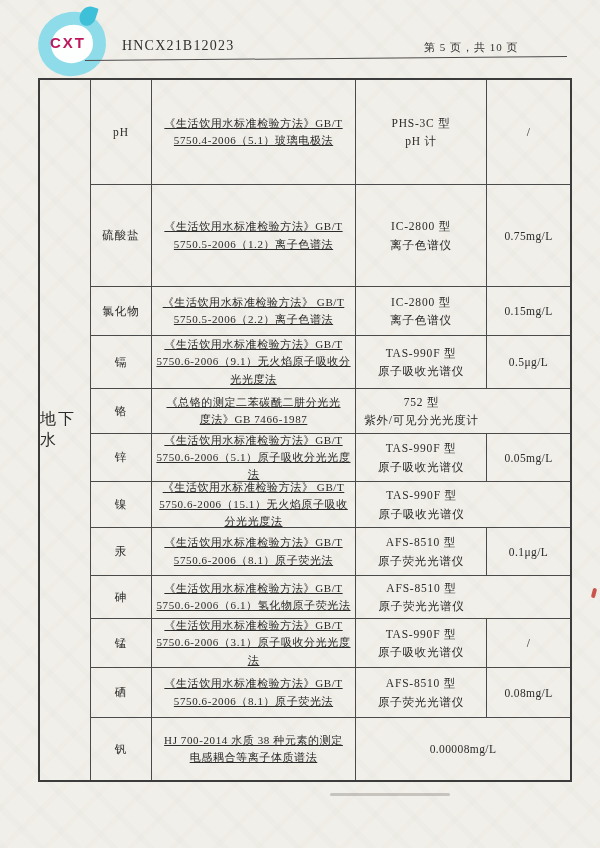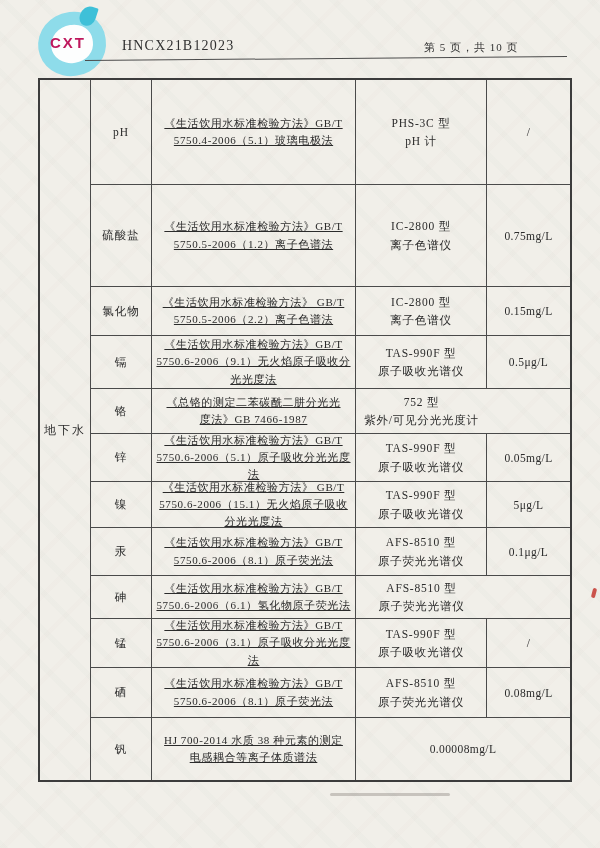--- a/index.html
+++ b/index.html
@@ -47,21 +47,21 @@
   }
   
   .doc-table {
     position:absolute; left:38px; top:78px; width:534px; height:704px;
     border:2px solid #3c3c3c; box-sizing:border-box;
     display:flex; background:rgba(255,255,255,0.0);
   }
   .group-cell {
     width:50px; flex:0 0 50px; border-right:1.4px solid #4a4a4a;
     display:flex; align-items:center; justify-content:center;
-    font-size:12px; letter-spacing:2px;
+    font-size:16px; letter-spacing:2px;
   }
   .rows { flex:1 1 auto; display:flex; flex-direction:column; }
   .row { display:flex; border-bottom:1.2px solid #4a4a4a; box-sizing:border-box; flex:0 0 auto; }
   .row:last-child { border-bottom:none; flex:1 1 auto; }
   .cell {
     display:flex; align-items:center; justify-content:center;
     box-sizing:border-box; border-right:1.2px solid #4a4a4a;
     text-align:center; overflow:hidden;
   }
   .cell:last-child { border-right:none; }
@@ -153,21 +153,20 @@
       <div class="cell limit">0.05mg/L</div>
     </div>
 
     <div class="row" style="height:46px">
       <div class="cell item">镍</div>
       <div class="cell method">《生活饮用水标准检验方法》 GB/T
 5750.6-2006（15.1）无火焰原子吸收
 分光光度法</div>
       <div class="cell instrument">TAS-990F 型
 原子吸收光谱仪</div>
-      <div class="cell limit">5μg/L</div>
     </div>
 
     <div class="row" style="height:48px">
       <div class="cell item">汞</div>
       <div class="cell method">《生活饮用水标准检验方法》GB/T
 5750.6-2006（8.1）原子荧光法</div>
       <div class="cell instrument">AFS-8510 型
 原子荧光光谱仪</div>
       <div class="cell limit">0.1μg/L</div>
     </div>

